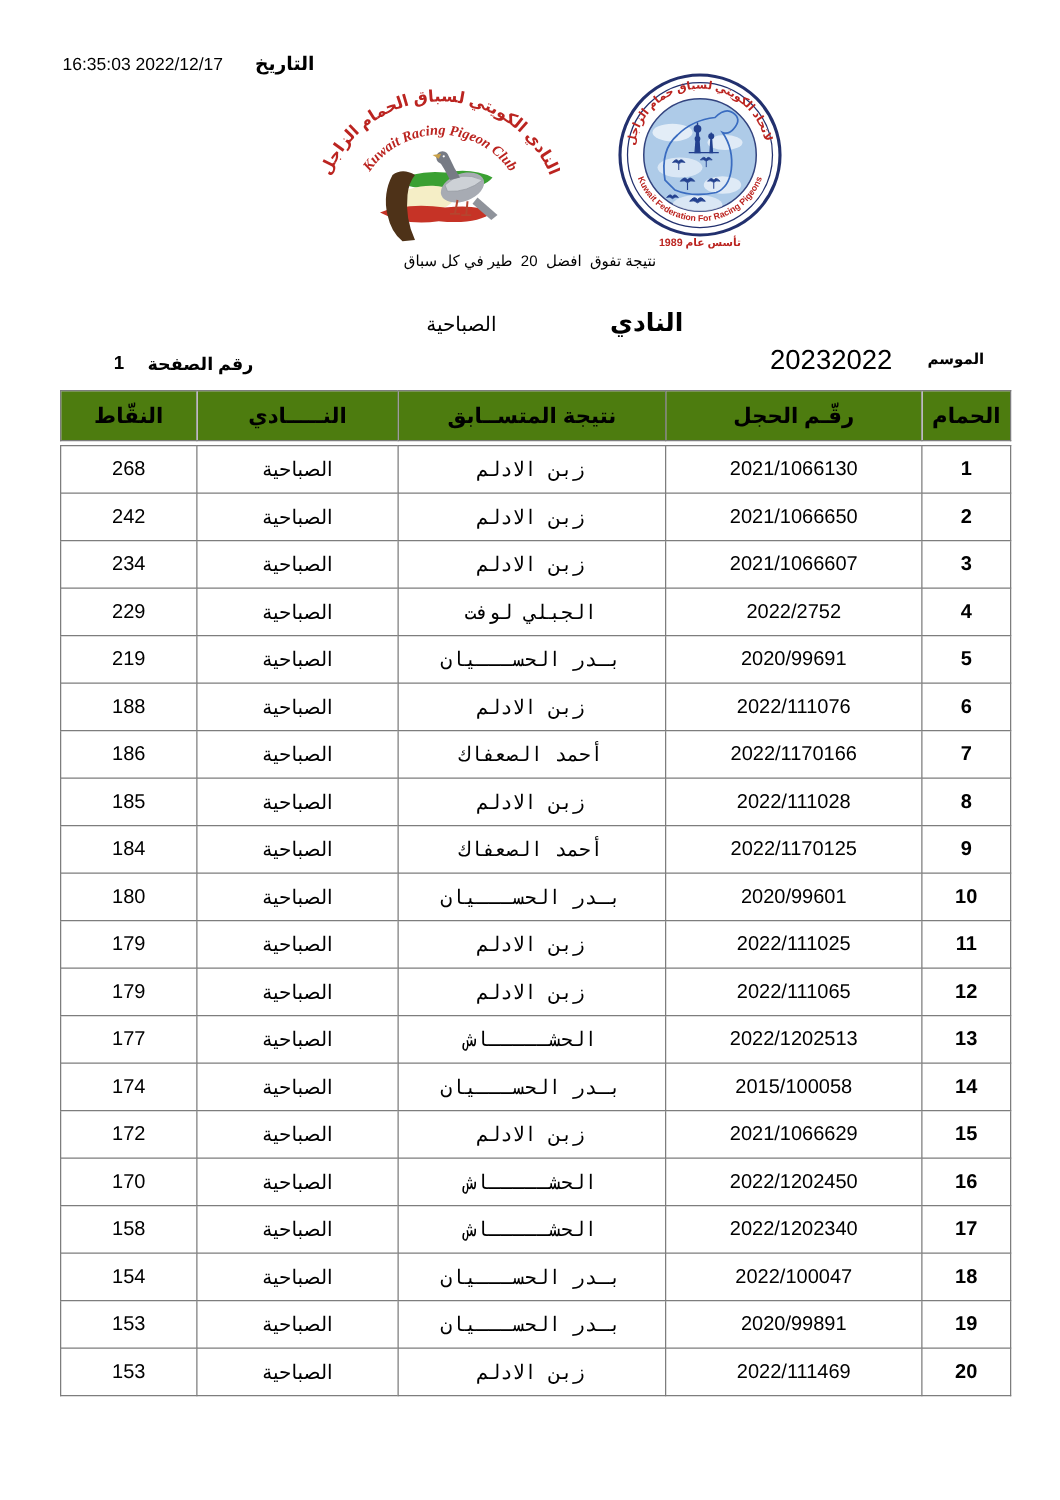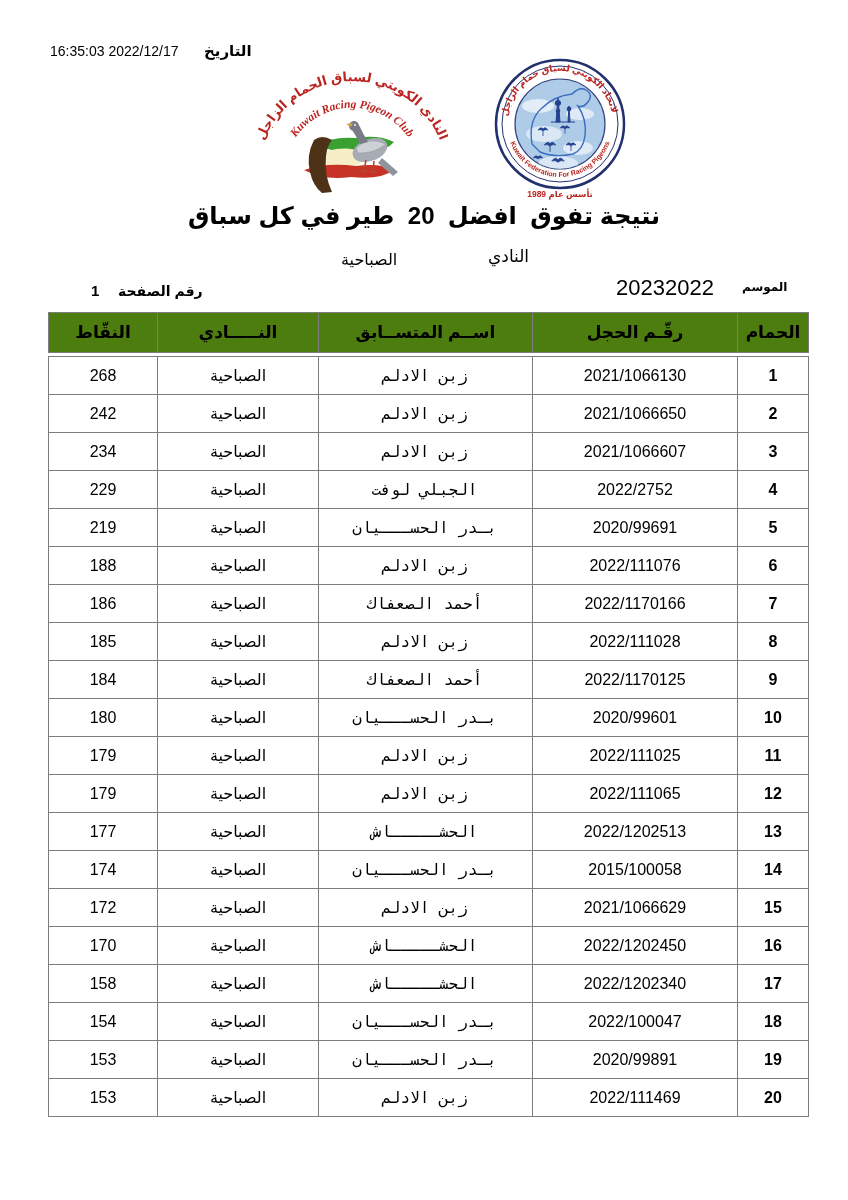--- a/index.html
+++ b/index.html
@@ -6,22 +6,22 @@
   #page{position:relative;width:848px;height:1200px;background:#ffffff;overflow:hidden;
         font-family:"Liberation Sans","DejaVu Sans",sans-serif;color:#000;}
 
   .abs{position:absolute;white-space:pre;}
 
   
   .dt-value{left:50px;top:43px;font-size:14px;direction:ltr;}
   .dt-label{left:204px;top:42px;font-size:15px;font-weight:bold;direction:rtl;}
 
   
-  .title{left:0;top:202px;width:848px;text-align:center;font-size:24px;font-weight:bold;direction:rtl;}
-  .club-label{left:488px;top:246px;font-size:17px;font-weight:normal;direction:rtl;}
+  .title{left:0;top:202px;width:848px;text-align:center;font-size:12px;font-weight:normal;direction:rtl;}
+  .club-label{left:488px;top:246px;font-size:20px;font-weight:bold;direction:rtl;}
   .club-value{left:341px;top:250px;font-size:16px;direction:rtl;}
   .season-label{left:742px;top:280px;font-size:12px;font-weight:bold;direction:rtl;}
   .season-value{left:616px;top:275px;font-size:22px;direction:ltr;}
   .page-label{left:118px;top:283px;font-size:14px;font-weight:bold;direction:rtl;}
   .page-value{left:91px;top:282px;font-size:15px;font-weight:bold;}
 
   
   table.results{position:absolute;left:48px;top:312px;width:760px;border-collapse:collapse;
                 table-layout:fixed;direction:rtl;}
   .results th,.results td{border:1px solid #7d7d7d;overflow:hidden;white-space:nowrap;padding:0;}
@@ -154,21 +154,21 @@
       <col style="width:71px">
         <col style="width:205px">
         <col style="width:214px">
       <col style="width:161px">
         <col style="width:109px">
     </colgroup>
     <thead>
       <tr>
         <th>الحمام</th>
         <th>رقّـم الحجل</th>
-        <th>اســم المتســابق</th>
+        <th>نتيجة المتســابق</th>
         <th>النـــــادي</th>
         <th>النقّاط</th>
       </tr>
       <tr class="gap-row">
           <td colspan="5"></td>
         </tr>
     </thead>
     <tbody>
         <tr>
       <td class="c-rank">1</td>

